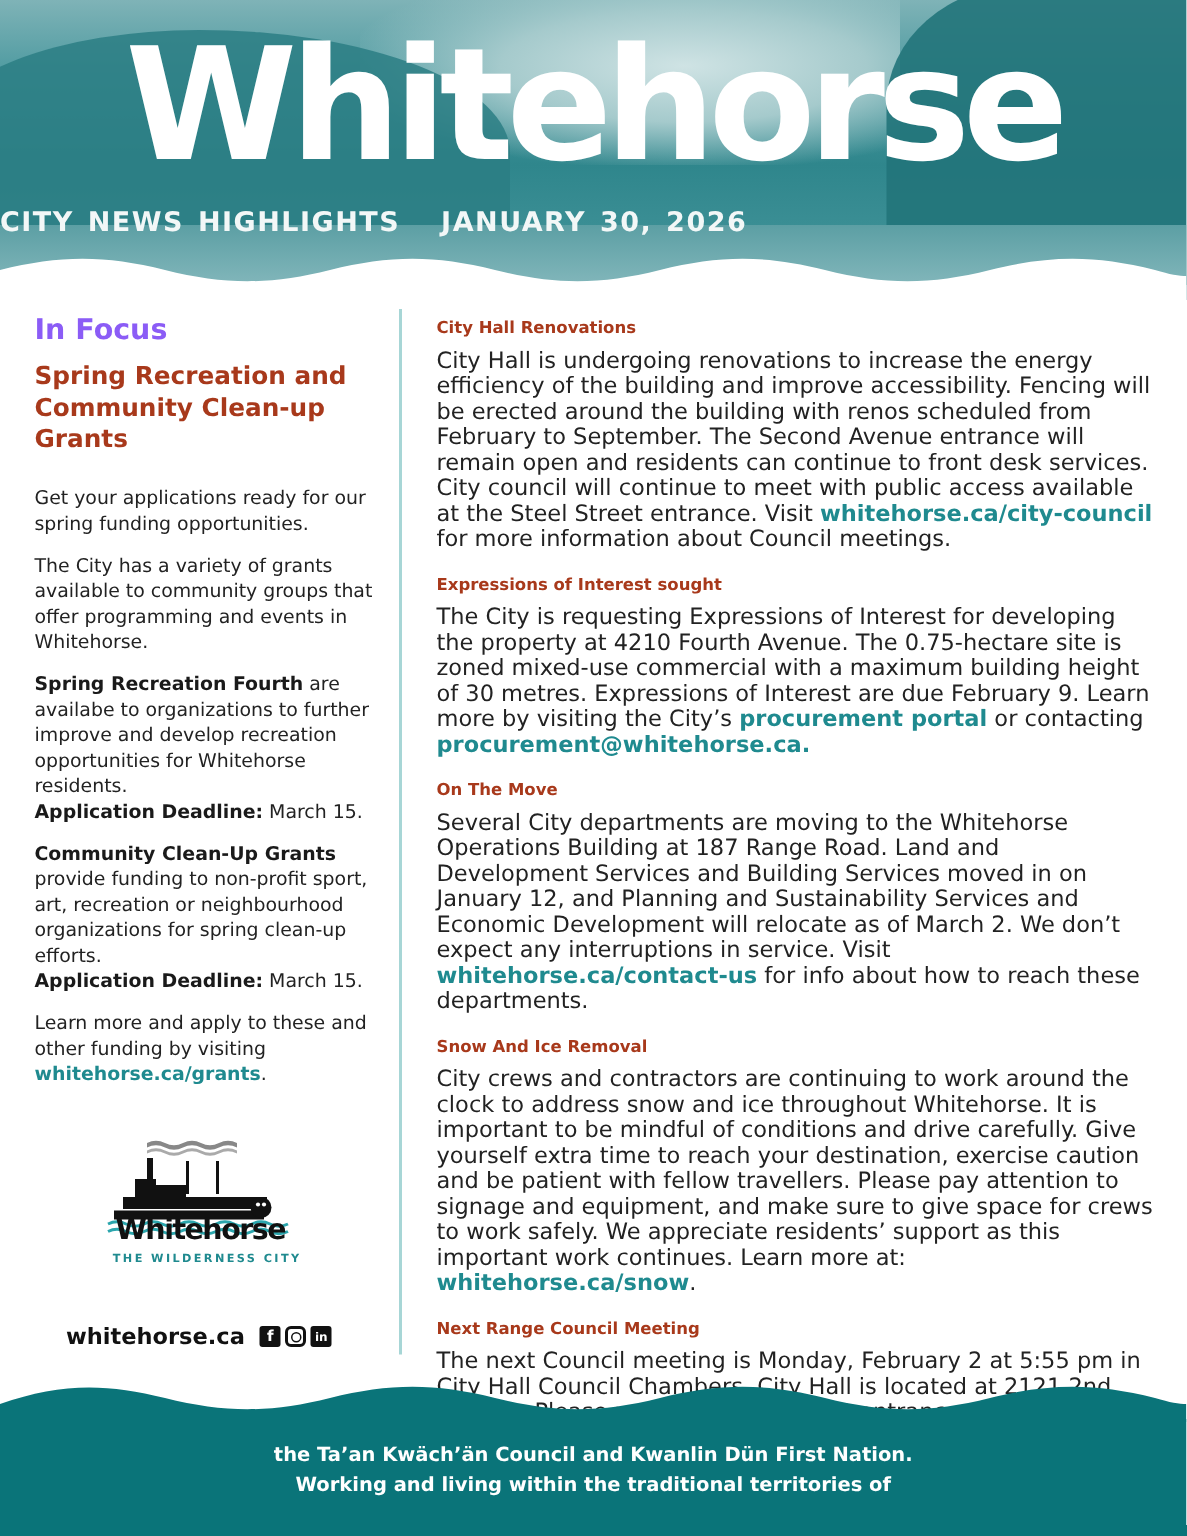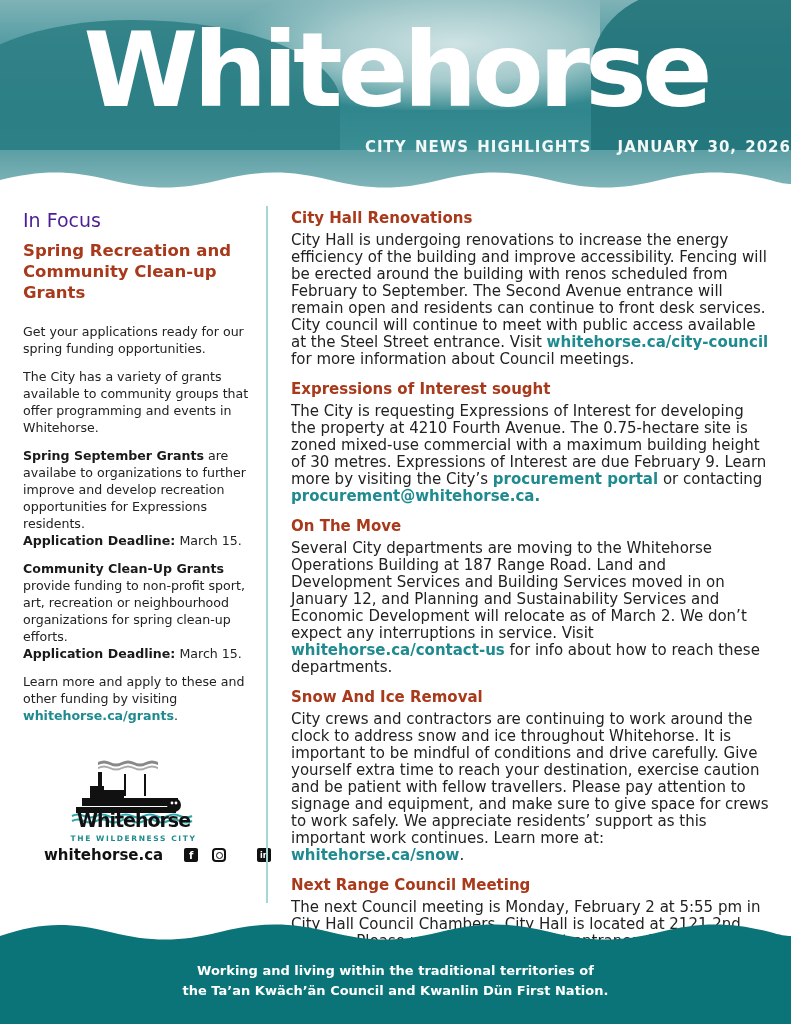--- a/index.html
+++ b/index.html
@@ -28,48 +28,48 @@
   .header .water {
     position: absolute; left: 0; top: 150px; width: 791px; height: 50px;
     background: linear-gradient(180deg, #5c9fa4, #8bbcc0);
   }
   .header .title {
     position: absolute; left: 0; width: 791px; top: 18px; text-align: center;
     font-family: "DejaVu Sans", sans-serif; font-weight: bold; font-size: 104px;
     letter-spacing: -5px; color: #ffffff; line-height: 1;
   }
   .header .subtitle {
-    position: absolute; left: 0; width: 791px; top: 138px; text-align: right;
-    font-family: "DejaVu Sans", sans-serif; font-weight: bold; font-size: 15px;
+    position: absolute; left: 0; width: 791px; top: 138px; text-align: left;
+    font-family: "DejaVu Sans", sans-serif; font-weight: bold; font-size: 18px;
     color: #f2f7f7; letter-spacing: 1px; word-spacing: 2px;
   }
   .header .subtitle .date { margin-left: 18px; }
   .wave-top { position: absolute; left: 0; top: 168px; width: 791px; height: 34px; }
 
   
   .left-col { position: absolute; left: 23px; top: 208px; width: 230px; }
   .divider { position: absolute; left: 266px; top: 206px; width: 2px; height: 697px; background: #a7d6d6; }
   .right-col { position: absolute; left: 291px; top: 208px; width: 480px; }
 
-  .h-focus { color: #4c1d95; font-weight: normal; font-size: 19px; line-height: 24px; margin-bottom: 8px; }
+  .h-focus { color: #8b5cf6; font-weight: bold; font-size: 19px; line-height: 24px; margin-bottom: 8px; }
   .h-grant { color: #a8391b; font-weight: bold; font-size: 16.5px; line-height: 21px; margin-bottom: 20px; }
-  .h-sec { color: #a8391b; font-weight: bold; font-size: 15px; line-height: 21px; margin-bottom: 3px; }
+  .h-sec { color: #a8391b; font-weight: bold; font-size: 11px; line-height: 21px; margin-bottom: 3px; }
 
   .p-left { font-size: 12.6px; line-height: 17px; color: #222; margin-bottom: 11px; }
   .p-right { font-size: 15px; line-height: 17px; color: #222; margin-bottom: 11px; }
   b { font-weight: bold; color: #1a1a1a; }
   .link { color: #1f8a8f; font-weight: bold; }
 
   
   .logo { position: absolute; left: 62px; top: 758px; width: 140px; height: 80px; }
   .logo-word { position: absolute; left: 66px; top: 809px; width: 135px; text-align: center;
     font-family: "DejaVu Sans", sans-serif; font-weight: bold; font-size: 19px; letter-spacing: -1px; color: #111; }
-  .logo-tag { position: absolute; left: 66px; top: 834px; width: 135px; text-align: center;
+  .logo-tag { position: absolute; left: 66px; top: 834px; width: 135px; text-align: right;
     font-size: 7.5px; letter-spacing: 1.6px; color: #1f8a8f; font-weight: bold; }
-  .web-row { position: absolute; left: 44px; top: 846px; display: flex; align-items: center; gap: 11px; }
+  .web-row { position: absolute; left: 44px; top: 882px; display: flex; align-items: center; }
   .web-url { font-weight: bold; font-size: 15px; color: #111; margin-right: 10px; }
   .soc { width: 14px; height: 14px; background: #111; color: #fff; font-size: 10px; font-weight: bold;
     display: inline-flex; align-items: center; justify-content: center; margin-right: 3px; border-radius: 2px; }
   .soc.ig { background: #fff; border: 2px solid #111; border-radius: 4px; position: relative; }
   .soc.ig::after { content: ""; width: 5px; height: 5px; border: 1.6px solid #111; border-radius: 50%; }
 
   
   .footer-wave { position: absolute; left: 0; top: 918px; width: 791px; height: 30px; }
   .footer { position: absolute; left: 0; top: 946px; width: 791px; height: 78px; background: #0a7479; }
   .footer-text { position: absolute; left: 0; width: 791px; top: 961px; text-align: center; color: #fff;
@@ -92,21 +92,21 @@
 <svg class="wave-top" viewBox="0 0 791 34" preserveAspectRatio="none">
   <path d="M0,12 C40,2 70,2 110,12 C150,22 180,22 220,12 C260,2 290,2 330,12 C370,22 400,22 440,12 C480,2 510,2 550,12 C590,22 620,22 660,12 C700,2 730,2 770,12 C780,15 786,16 791,16 L791,34 L0,34 Z" fill="#ffffff"></path>
 </svg>
 
 <div class="left-col">
   <h1 class="h-focus">In Focus</h1>
   <h2 class="h-grant">Spring Recreation and Community Clean-up Grants</h2>
   <p class="p-left">Get your applications ready for our spring funding opportunities.</p>
   <p class="p-left">The City has a variety of grants available to community groups that offer programming and events in Whitehorse.</p>
   <p class="p-left">
-    <b>Spring September Grants</b><span> are availabe to organizations to further improve and develop recreation opportunities for Expressions residents.</span><br>
+    <b>Spring Recreation Fourth</b><span> are availabe to organizations to further improve and develop recreation opportunities for Whitehorse residents.</span><br>
     <b>Application Deadline:</b><span> March 15.</span>
   </p>
   <p class="p-left">
     <b>Community Clean-Up Grants</b><span> provide funding to non-profit sport, art, recreation or neighbourhood organizations for spring clean-up efforts.</span><br>
     <b>Application Deadline:</b><span> March 15.</span>
   </p>
   <p class="p-left">
     <span>Learn more and apply to these and other funding by visiting </span><a class="link">whitehorse.ca/grants</a><span>.</span>
   </p>
 </div>
@@ -126,21 +126,21 @@
   <circle cx="114" cy="45" r="1.4" fill="#fff"></circle>
   <path d="M10,58 q6,-3 12,0 t12,0 t12,0 t12,0 t12,0 t12,0 t12,0 t12,0 t12,0 t12,0" stroke="#2ba6ad" stroke-width="2" fill="none"></path>
   <path d="M10,63 q6,-3 12,0 t12,0 t12,0 t12,0 t12,0 t12,0 t12,0 t12,0 t12,0 t12,0" stroke="#2ba6ad" stroke-width="2" fill="none"></path>
 </svg>
 <div class="logo-word">Whitehorse</div>
 <div class="logo-tag">THE WILDERNESS CITY</div>
 <div class="web-row">
   <span class="web-url">whitehorse.ca</span>
   <span class="soc">f</span>
   <span class="soc ig"></span>
-  <span class="soc" style="font-size:8px;margin-left:17px;">in</span>
+  <span class="soc" style="font-size:8px;">in</span>
 </div>
 
 <div class="divider"></div>
 
 <div class="right-col">
   <section>
     <h2 class="h-sec">City Hall Renovations</h2>
     <p class="p-right">
       <span>City Hall is undergoing renovations to increase the energy efficiency of the building and improve accessibility. Fencing will be erected around the building with renos scheduled from February to September. The Second Avenue entrance will remain open and residents can continue to front desk services. City council will continue to meet with public access available at the Steel Street entrance. Visit </span><a class="link">whitehorse.ca/city-council</a><span> for more information about Council meetings.</span>
     </p>
@@ -169,15 +169,15 @@
       <span>The next Council meeting is Monday, February 2 at 5:55 pm in City Hall Council Chambers. City Hall is located at 2121 2nd Avenue. Please use the Steele Street entrance. Visit </span><a class="link">whitehorse.ca/meetings</a><span> for more info.</span>
     </p>
   </section>
 </div>
 
 <svg class="footer-wave" viewBox="0 0 791 30" preserveAspectRatio="none">
   <path d="M0,18 C40,4 70,4 110,14 C150,24 180,24 220,14 C260,4 290,4 330,14 C370,24 400,24 440,14 C480,4 510,4 550,14 C590,24 620,24 660,14 C700,4 730,4 770,14 C780,17 786,18 791,18 L791,30 L0,30 Z" fill="#0a7479"></path>
 </svg>
 <div class="footer"></div>
 <div class="footer-text">
+  <div>the Ta’an Kwäch’än Council and Kwanlin Dün First Nation.</div>
   <div>Working and living within the traditional territories of</div>
-  <div>the Ta’an Kwäch’än Council and Kwanlin Dün First Nation.</div>
 </div>
 
 </body></html>

